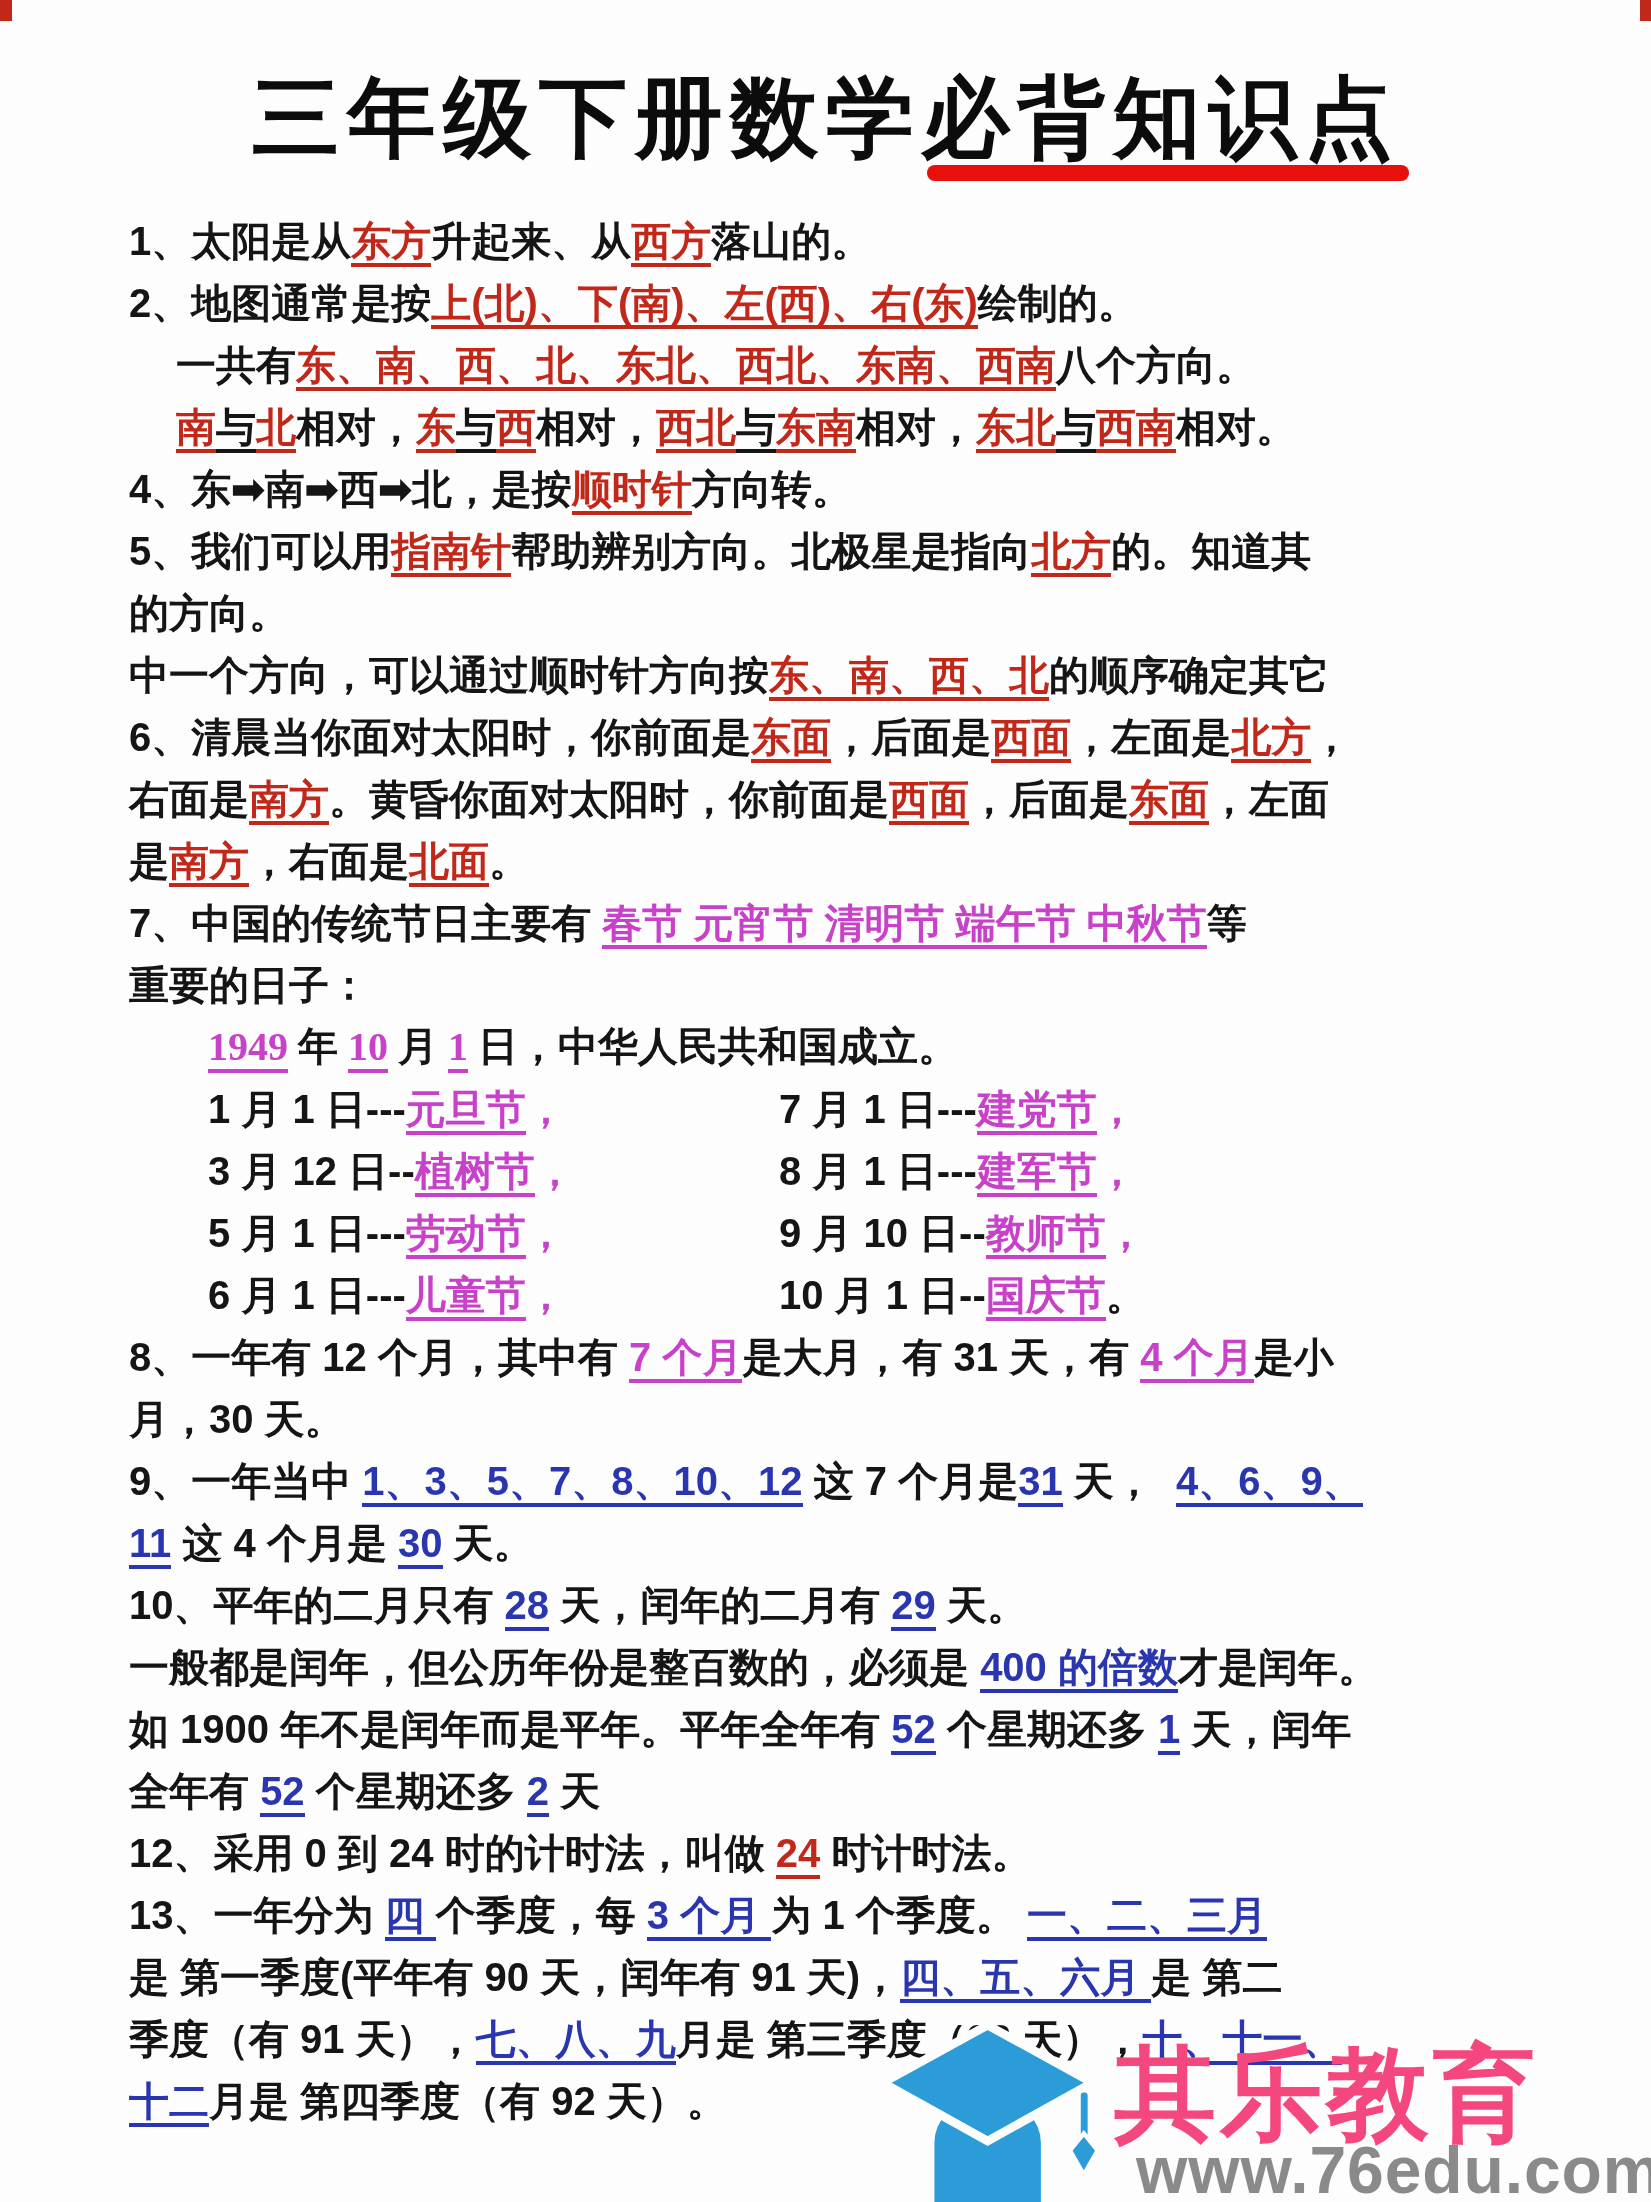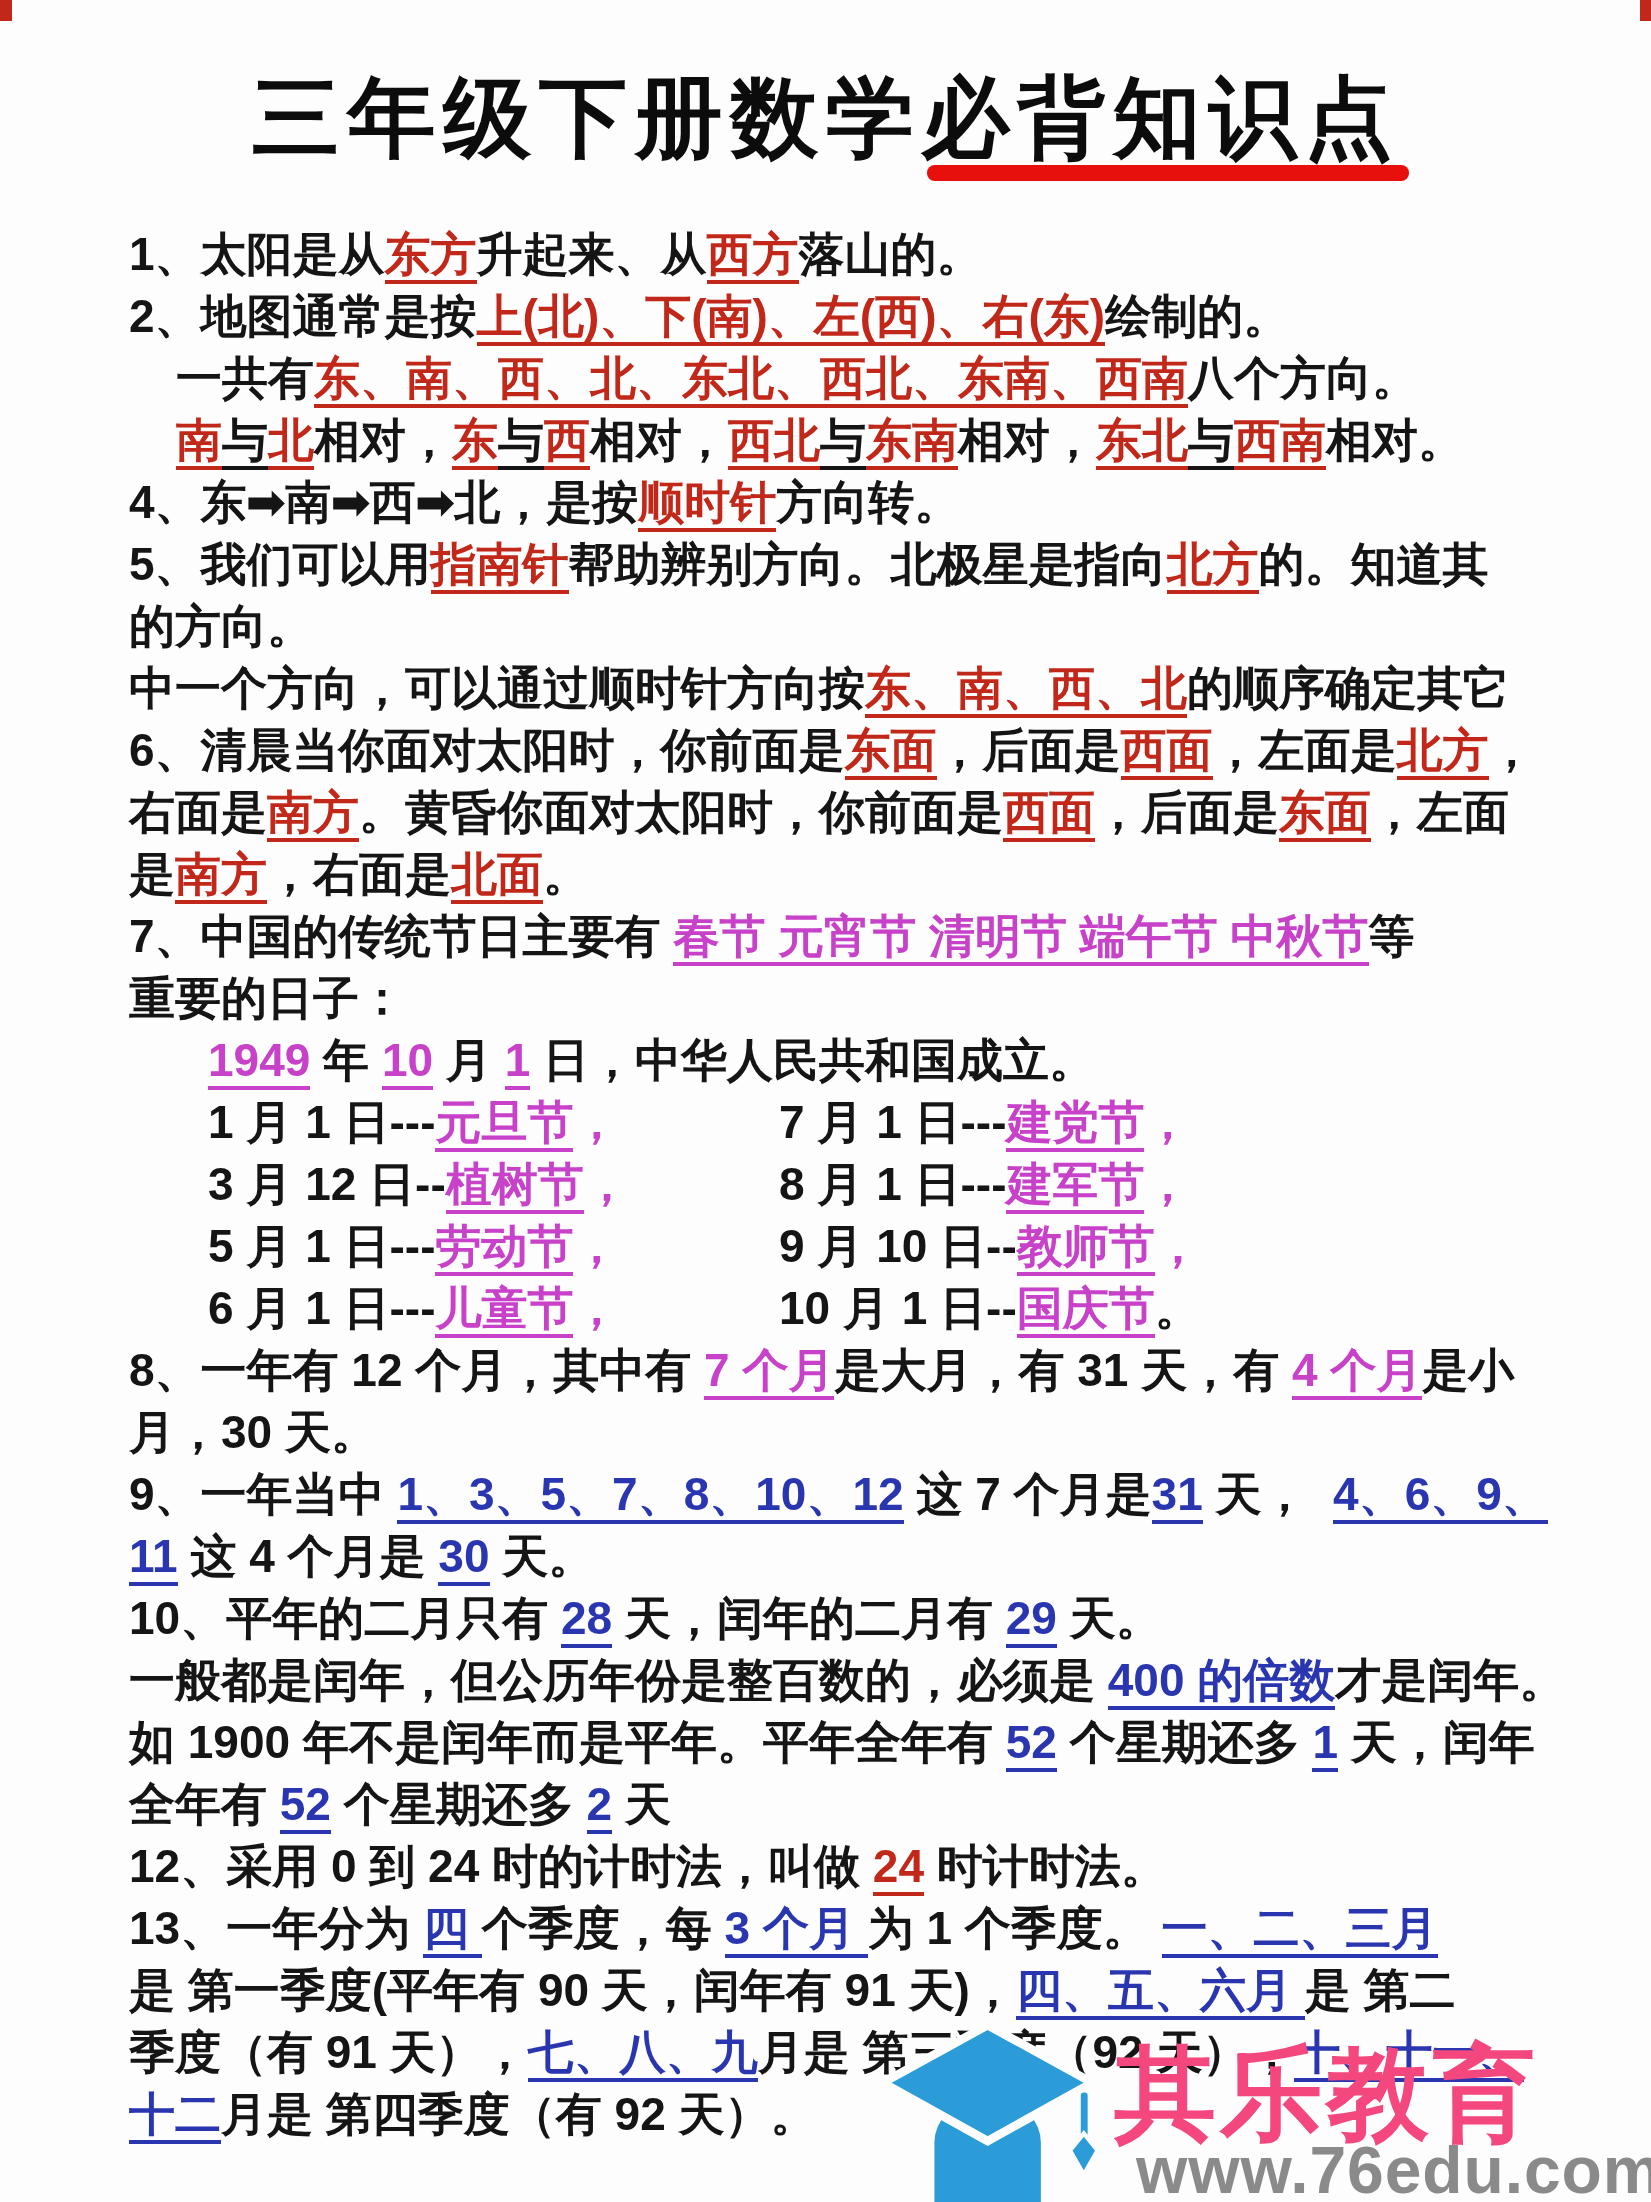--- a/index.html
+++ b/index.html
@@ -15,22 +15,22 @@
   .doc-title{
     position:absolute;top:59px;left:0;width:100%;
     text-align:center;font-size:88px;font-weight:900;color:#0c0c0c;
     letter-spacing:7.7px;white-space:nowrap;
   }
   .title-underline{
     position:absolute;left:927px;top:165px;width:482px;height:15.5px;
     background:var(--title-underline);border-radius:7.7px;
   }
   .content{
-    position:absolute;left:129px;top:223px;width:1497px;
-    font-size:46px;font-weight:600;color:var(--black);
+    position:absolute;left:129px;top:210px;width:1497px;
+    font-size:40px;font-weight:600;color:var(--black);
   }
   .line{
     position:relative;height:62px;line-height:62px;
     white-space:pre;
   }
   .seg{display:inline;}
   .c-k{color:var(--black);}
   .c-r{color:var(--red);}
   .c-m{color:var(--magenta);margin-top:24px;}
   .c-b{color:var(--blue);}
@@ -66,21 +66,21 @@
       <div class="line" style="padding-left: 47px;"><span class="seg c-r u">南</span><span class="seg c-k u">与</span><span class="seg c-r u">北</span><span class="seg c-k">相对，</span><span class="seg c-r u">东</span><span class="seg c-k u">与</span><span class="seg c-r u">西</span><span class="seg c-k">相对，</span><span class="seg c-r u">西北</span><span class="seg c-k u">与</span><span class="seg c-r u">东南</span><span class="seg c-k">相对，</span><span class="seg c-r u">东北</span><span class="seg c-k u">与</span><span class="seg c-r u">西南</span><span class="seg c-k">相对。</span></div>
       <div class="line"><span class="seg c-k">4、东➡南➡西➡北，是按</span><span class="seg c-r u">顺时针</span><span class="seg c-k">方向转。</span></div>
       <div class="line"><span class="seg c-k">5、我们可以用</span><span class="seg c-r u">指南针</span><span class="seg c-k">帮助辨别方向。北极星是指向</span><span class="seg c-r u">北方</span><span class="seg c-k">的。知道其</span></div>
       <div class="line"><span class="seg c-k">的方向。</span></div>
       <div class="line"><span class="seg c-k">中一个方向，可以通过顺时针方向按</span><span class="seg c-r u">东、南、西、北</span><span class="seg c-k">的顺序确定其它</span></div>
       <div class="line"><span class="seg c-k">6、清晨当你面对太阳时，你前面是</span><span class="seg c-r u">东面</span><span class="seg c-k">，后面是</span><span class="seg c-r u">西面</span><span class="seg c-k">，左面是</span><span class="seg c-r u">北方</span><span class="seg c-k">，</span></div>
       <div class="line"><span class="seg c-k">右面是</span><span class="seg c-r u">南方</span><span class="seg c-k">。黄昏你面对太阳时，你前面是</span><span class="seg c-r u">西面</span><span class="seg c-k">，后面是</span><span class="seg c-r u">东面</span><span class="seg c-k">，左面</span></div>
       <div class="line"><span class="seg c-k">是</span><span class="seg c-r u">南方</span><span class="seg c-k">，右面是</span><span class="seg c-r u">北面</span><span class="seg c-k">。</span></div>
       <div class="line"><span class="seg c-k">7、中国的传统节日主要有 </span><span class="seg c-m u">春节 元宵节 清明节 端午节 中秋节</span><span class="seg c-k">等</span></div>
       <div class="line"><span class="seg c-k">重要的日子：</span></div>
-      <div class="line" style="padding-left: 79px;"><span class="seg c-m u">1949</span><span class="seg c-k"> 年 </span><span class="seg c-m u">10</span><span class="seg c-k"> 月 </span><span class="seg c-m u">1</span><span class="seg c-k"> 日，中华人民共和国成立。</span></div>
+      <div class="line" style="padding-left: 79px; font-family: Liberation Serif, serif;"><span class="seg c-m u">1949</span><span class="seg c-k"> 年 </span><span class="seg c-m u">10</span><span class="seg c-k"> 月 </span><span class="seg c-m u">1</span><span class="seg c-k"> 日，中华人民共和国成立。</span></div>
       <div class="line" style="padding-left: 79px;"><span class="seg c-k">1 月 1 日---</span><span class="seg c-m u">元旦节</span><span class="seg c-m">，</span><span class="col2"><span class="seg c-k">7 月 1 日---</span><span class="seg c-m u">建党节</span><span class="seg c-m">，</span></span></div>
       <div class="line" style="padding-left: 79px;"><span class="seg c-k">3 月 12 日--</span><span class="seg c-m u">植树节</span><span class="seg c-m">，</span><span class="col2"><span class="seg c-k">8 月 1 日---</span><span class="seg c-m u">建军节</span><span class="seg c-m">，</span></span></div>
       <div class="line" style="padding-left: 79px;"><span class="seg c-k">5 月 1 日---</span><span class="seg c-m u">劳动节</span><span class="seg c-m">，</span><span class="col2"><span class="seg c-k">9 月 10 日--</span><span class="seg c-m u">教师节</span><span class="seg c-m">，</span></span></div>
       <div class="line" style="padding-left: 79px;"><span class="seg c-k">6 月 1 日---</span><span class="seg c-m u">儿童节</span><span class="seg c-m">，</span><span class="col2"><span class="seg c-k">10 月 1 日--</span><span class="seg c-m u">国庆节</span><span class="seg c-k">。</span></span></div>
       <div class="line"><span class="seg c-k">8、一年有 12 个月，其中有 </span><span class="seg c-m u">7 个月</span><span class="seg c-k">是大月，有 31 天，有 </span><span class="seg c-m u">4 个月</span><span class="seg c-k">是小</span></div>
       <div class="line"><span class="seg c-k">月，30 天。</span></div>
       <div class="line"><span class="seg c-k">9、一年当中 </span><span class="seg c-b u">1、3、5、7、8、10、12</span><span class="seg c-k"> 这 7 个月是</span><span class="seg c-b u">31</span><span class="seg c-k"> 天，  </span><span class="seg c-b u">4、6、9、</span></div>
       <div class="line"><span class="seg c-b u">11</span><span class="seg c-k"> 这 4 个月是 </span><span class="seg c-b u">30</span><span class="seg c-k"> 天。</span></div>
       <div class="line"><span class="seg c-k">10、平年的二月只有 </span><span class="seg c-b u">28</span><span class="seg c-k"> 天，闰年的二月有 </span><span class="seg c-b u">29</span><span class="seg c-k"> 天。</span></div>
       <div class="line"><span class="seg c-k">一般都是闰年，但公历年份是整百数的，必须是 </span><span class="seg c-b u">400 的倍数</span><span class="seg c-k">才是闰年。</span></div>

